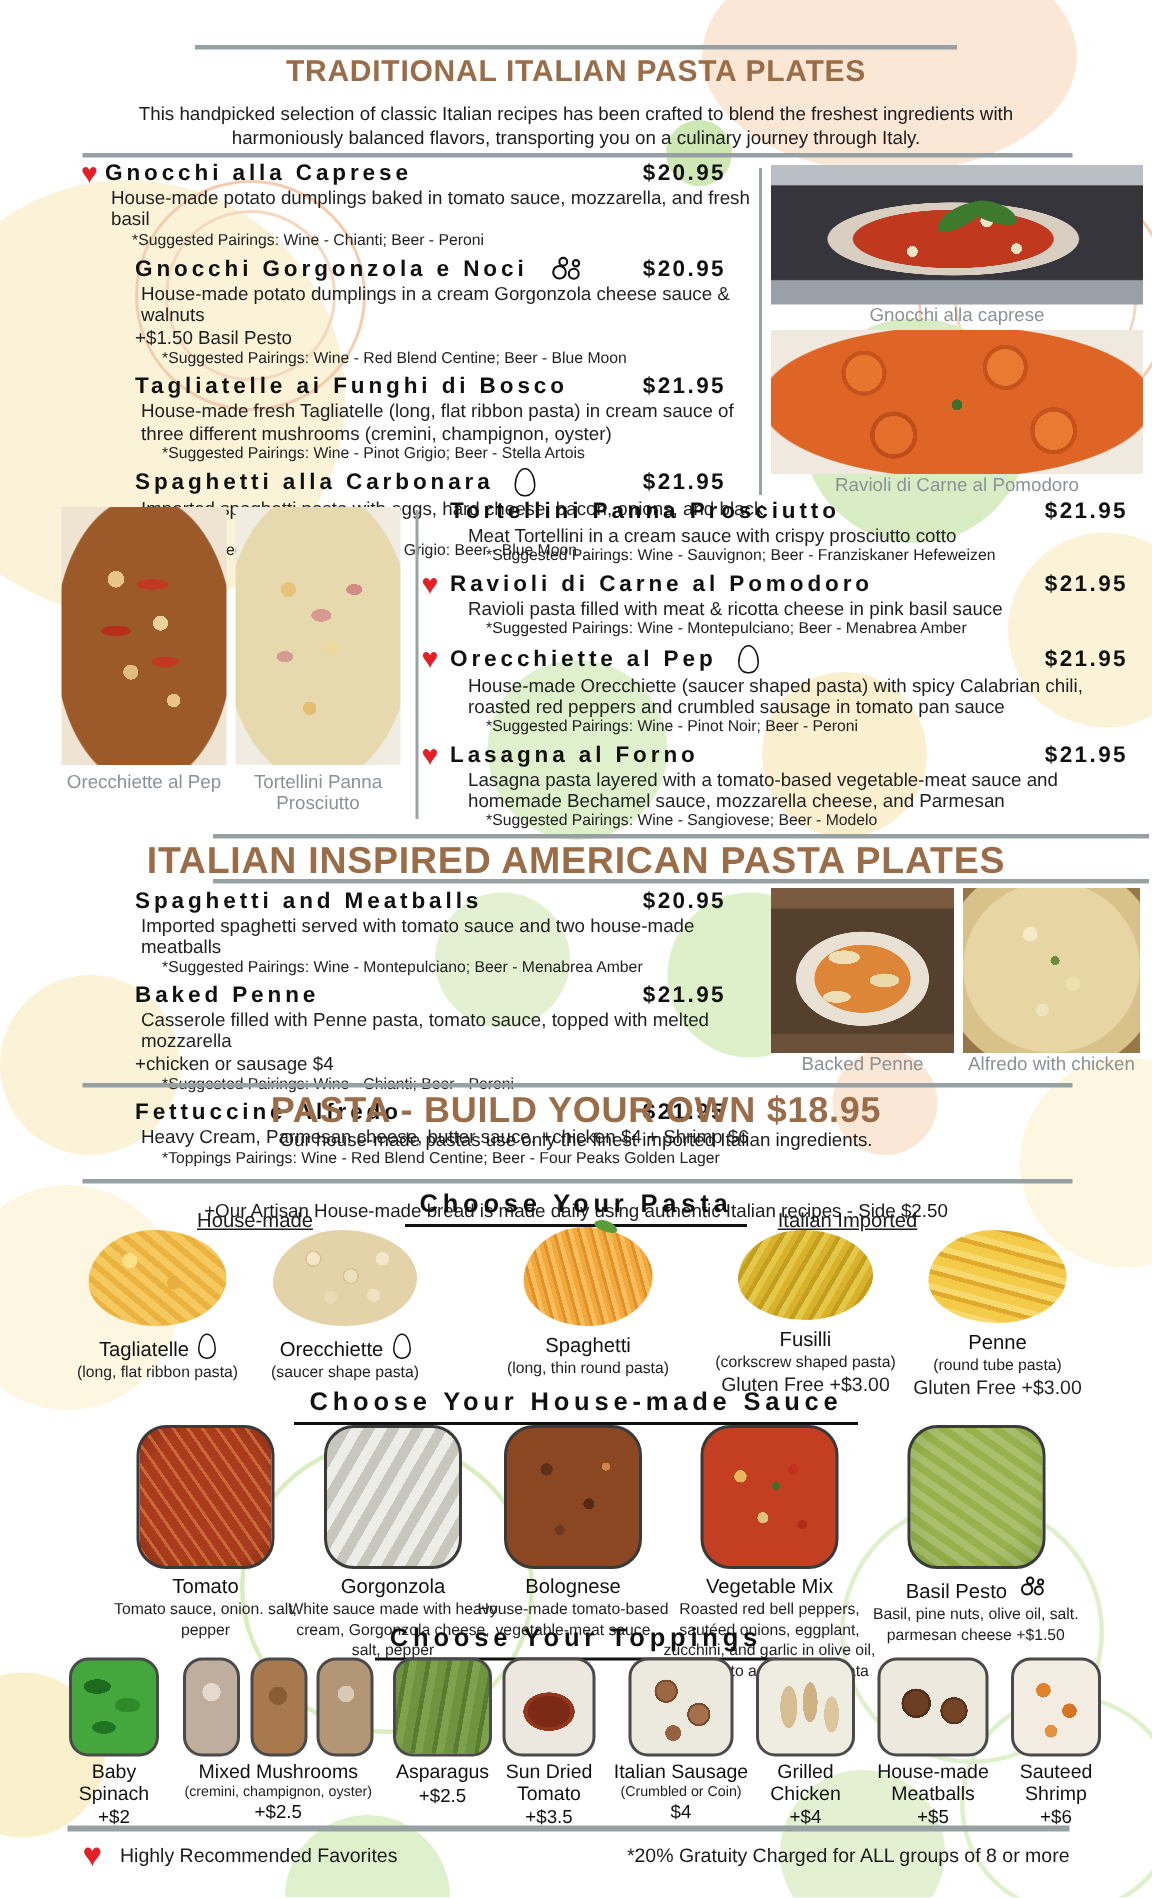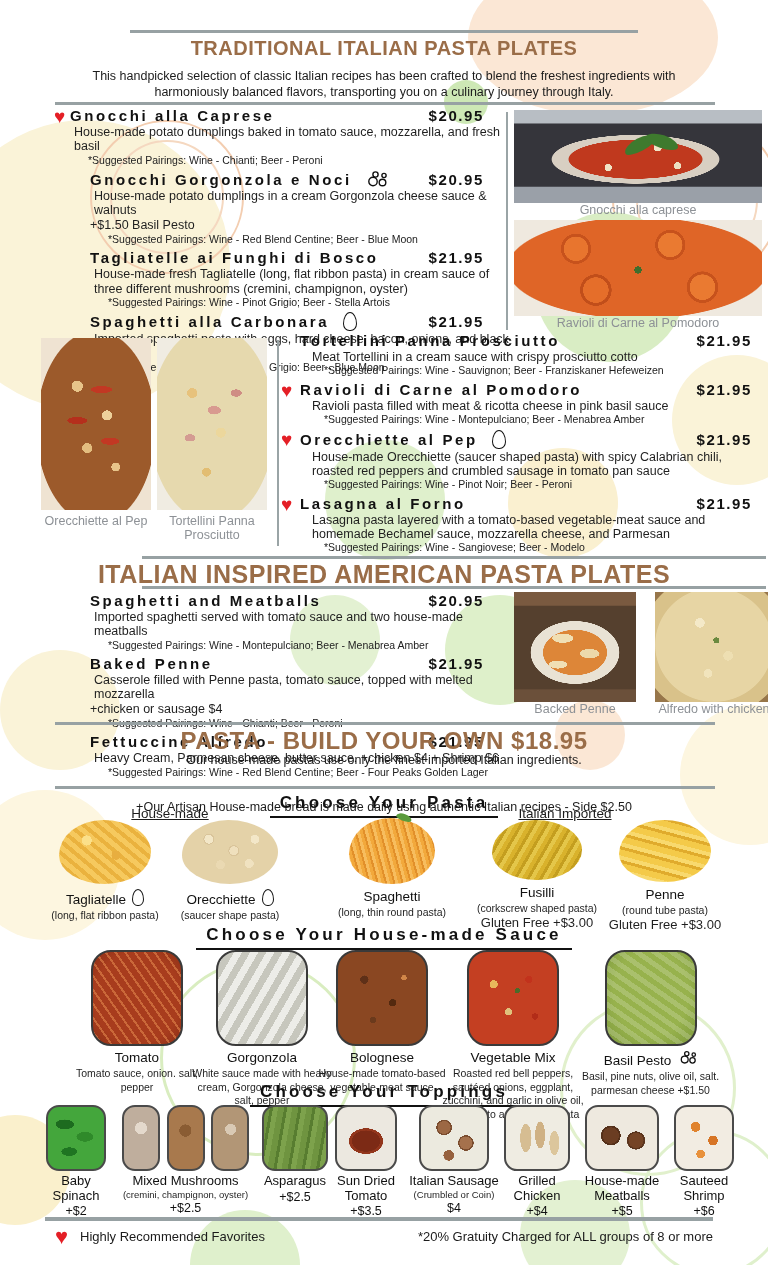--- a/index.html
+++ b/index.html
@@ -397,26 +397,26 @@
 
   <div class="menu-item">
     <div class="item-head">
 
       <span class="item-title">Fettuccine Alfredo</span>
 
       <span class="item-price">$21.95</span>
     </div>
     <div class="item-desc">Heavy Cream, Parmesan cheese, butter sauce. +chicken $4 + Shrimp $6</div>
 
-    <div class="item-pairing">*Suggested Pairings: Wine - Red Blend Centine;  Beer - Four Peaks Golden Lager</div>
+    <div class="item-pairing">*Toppings Pairings: Wine - Red Blend Centine;  Beer - Four Peaks Golden Lager</div>
   </div>
 </div>
 
   <div class="layer" style="left:514px;top:592px;width:250px;">
-    <div style="display:flex;gap:19px;">
+    <div style="display:flex;gap:6px;">
       <div>
         <div class="photo ph-bpenne" style="width:122px;height:110px;"></div>
         <div class="caption" style="width:122px;">Backed Penne</div>
       </div>
       <div>
         <div class="photo ph-alfredo" style="width:118px;height:110px;"></div>
         <div class="caption" style="width:118px;">Alfredo with chicken</div>
       </div>
     </div>
   </div>

